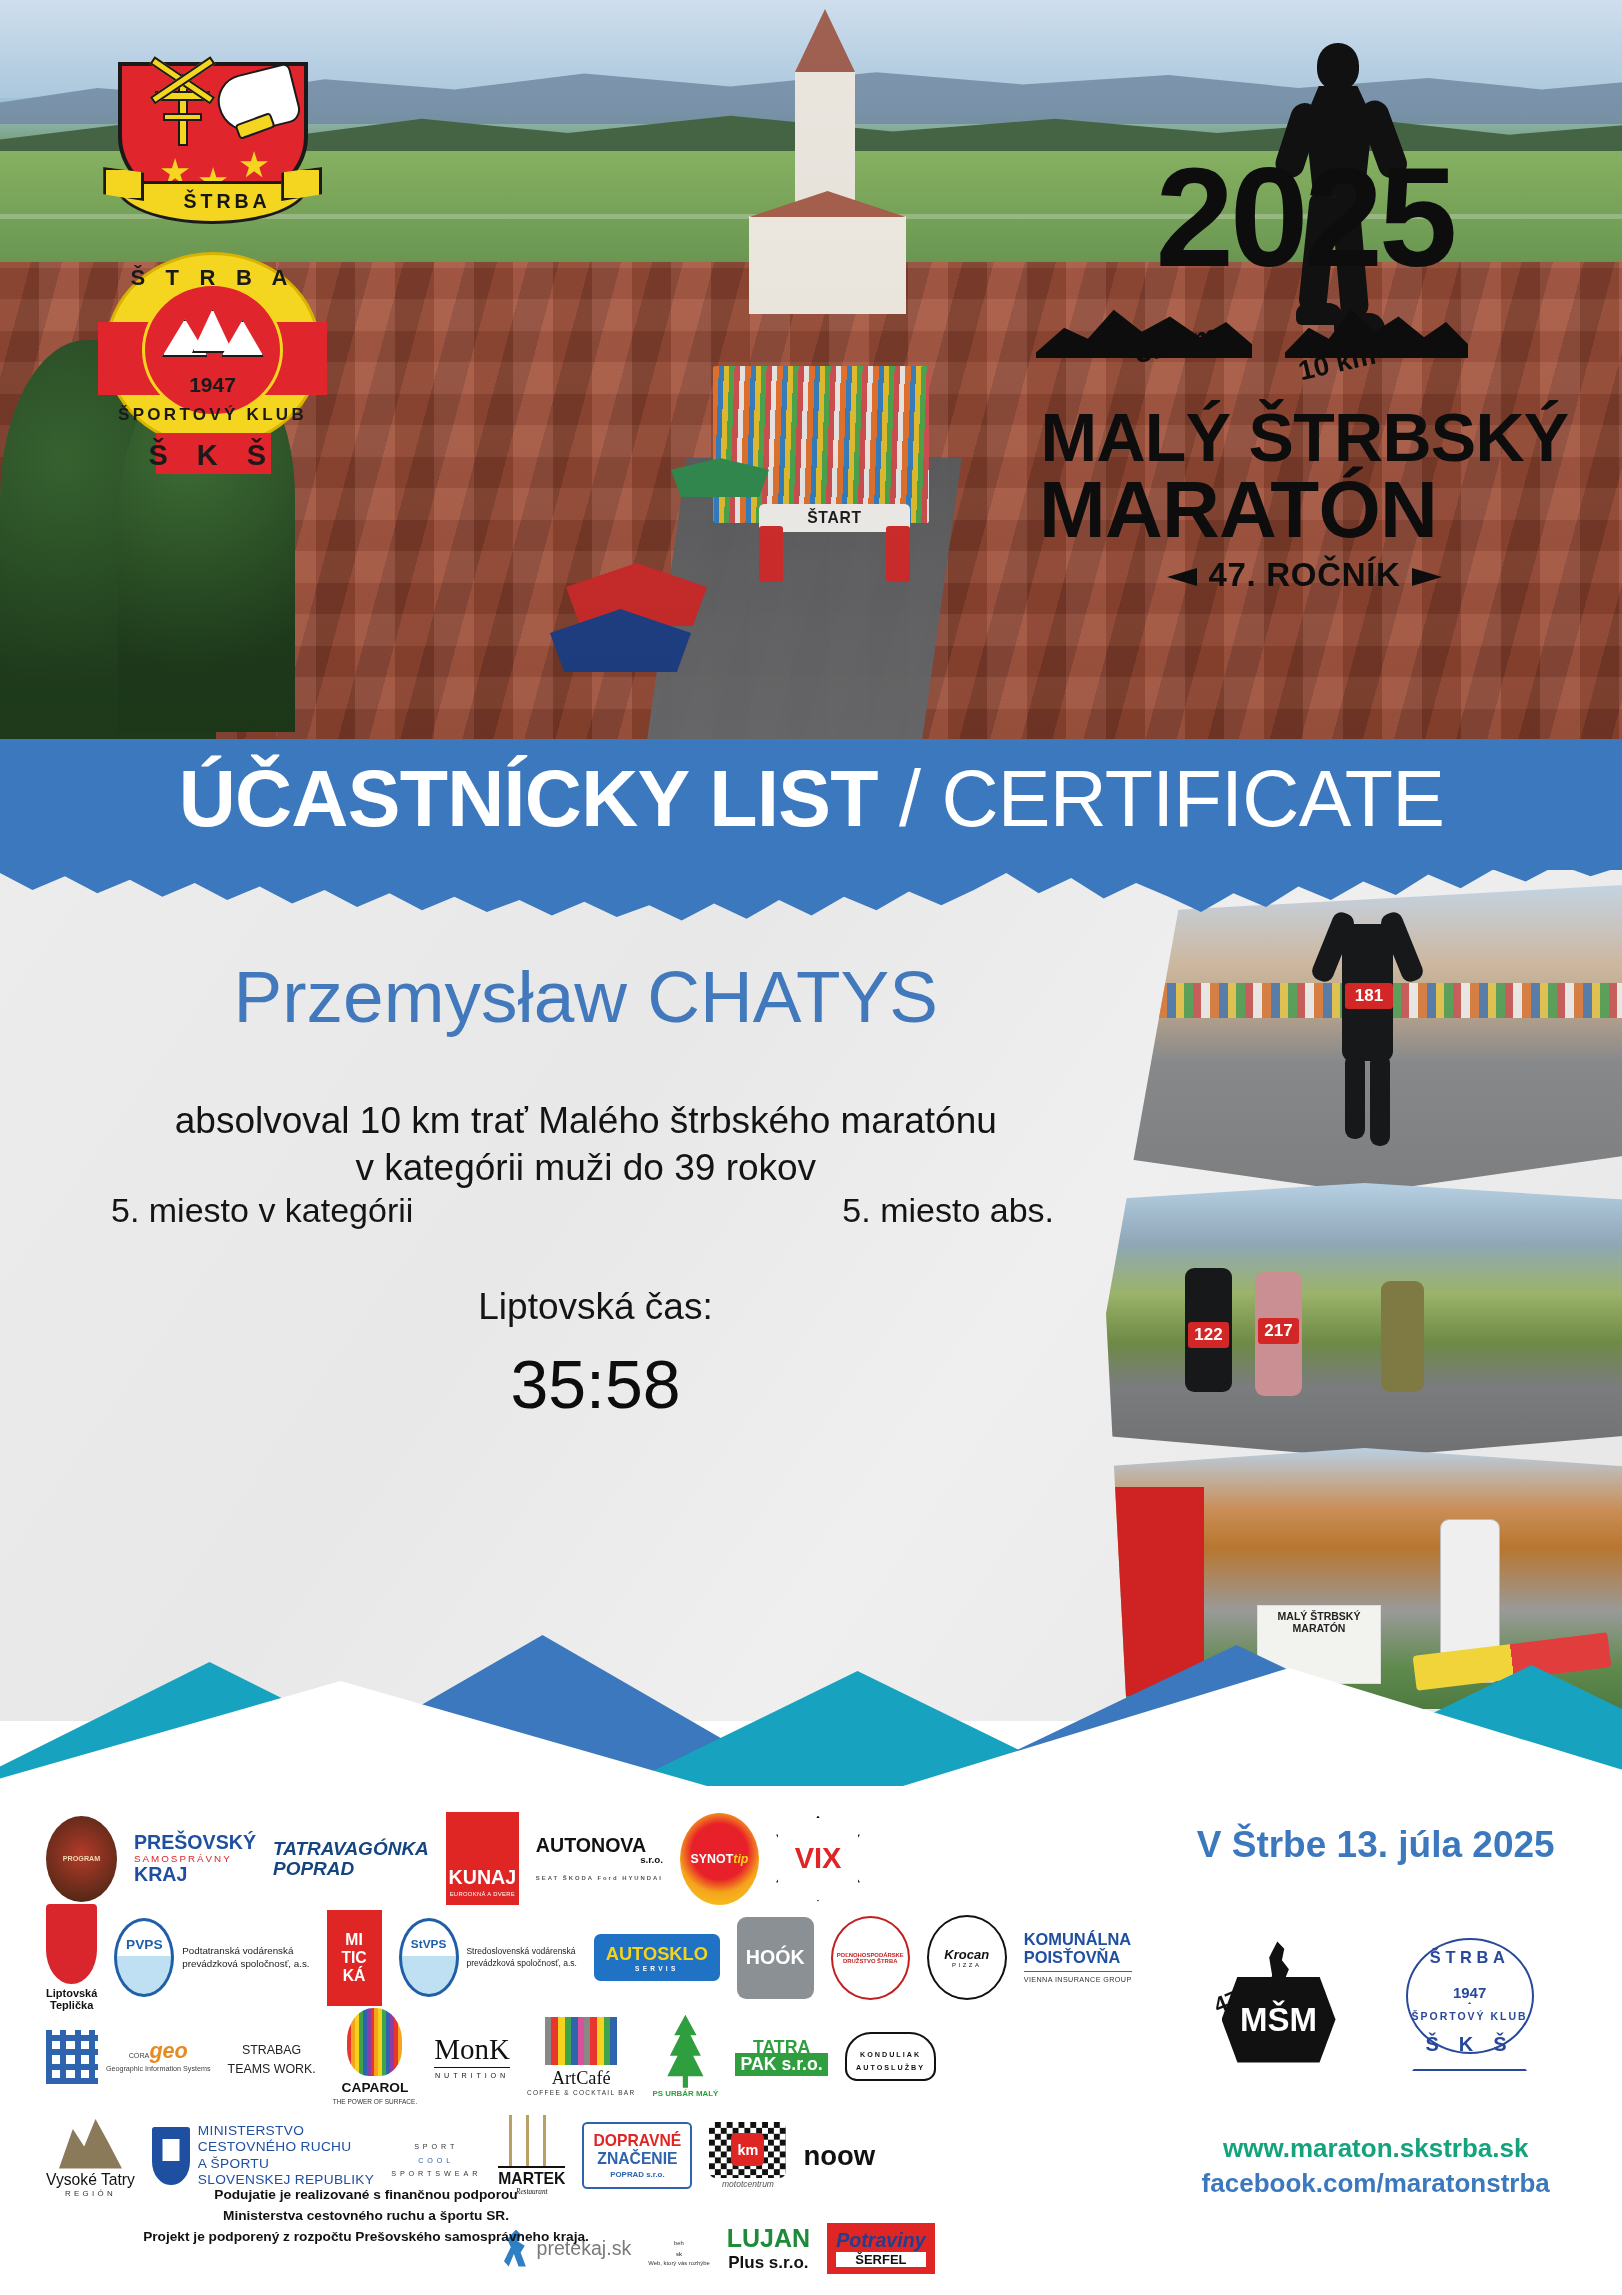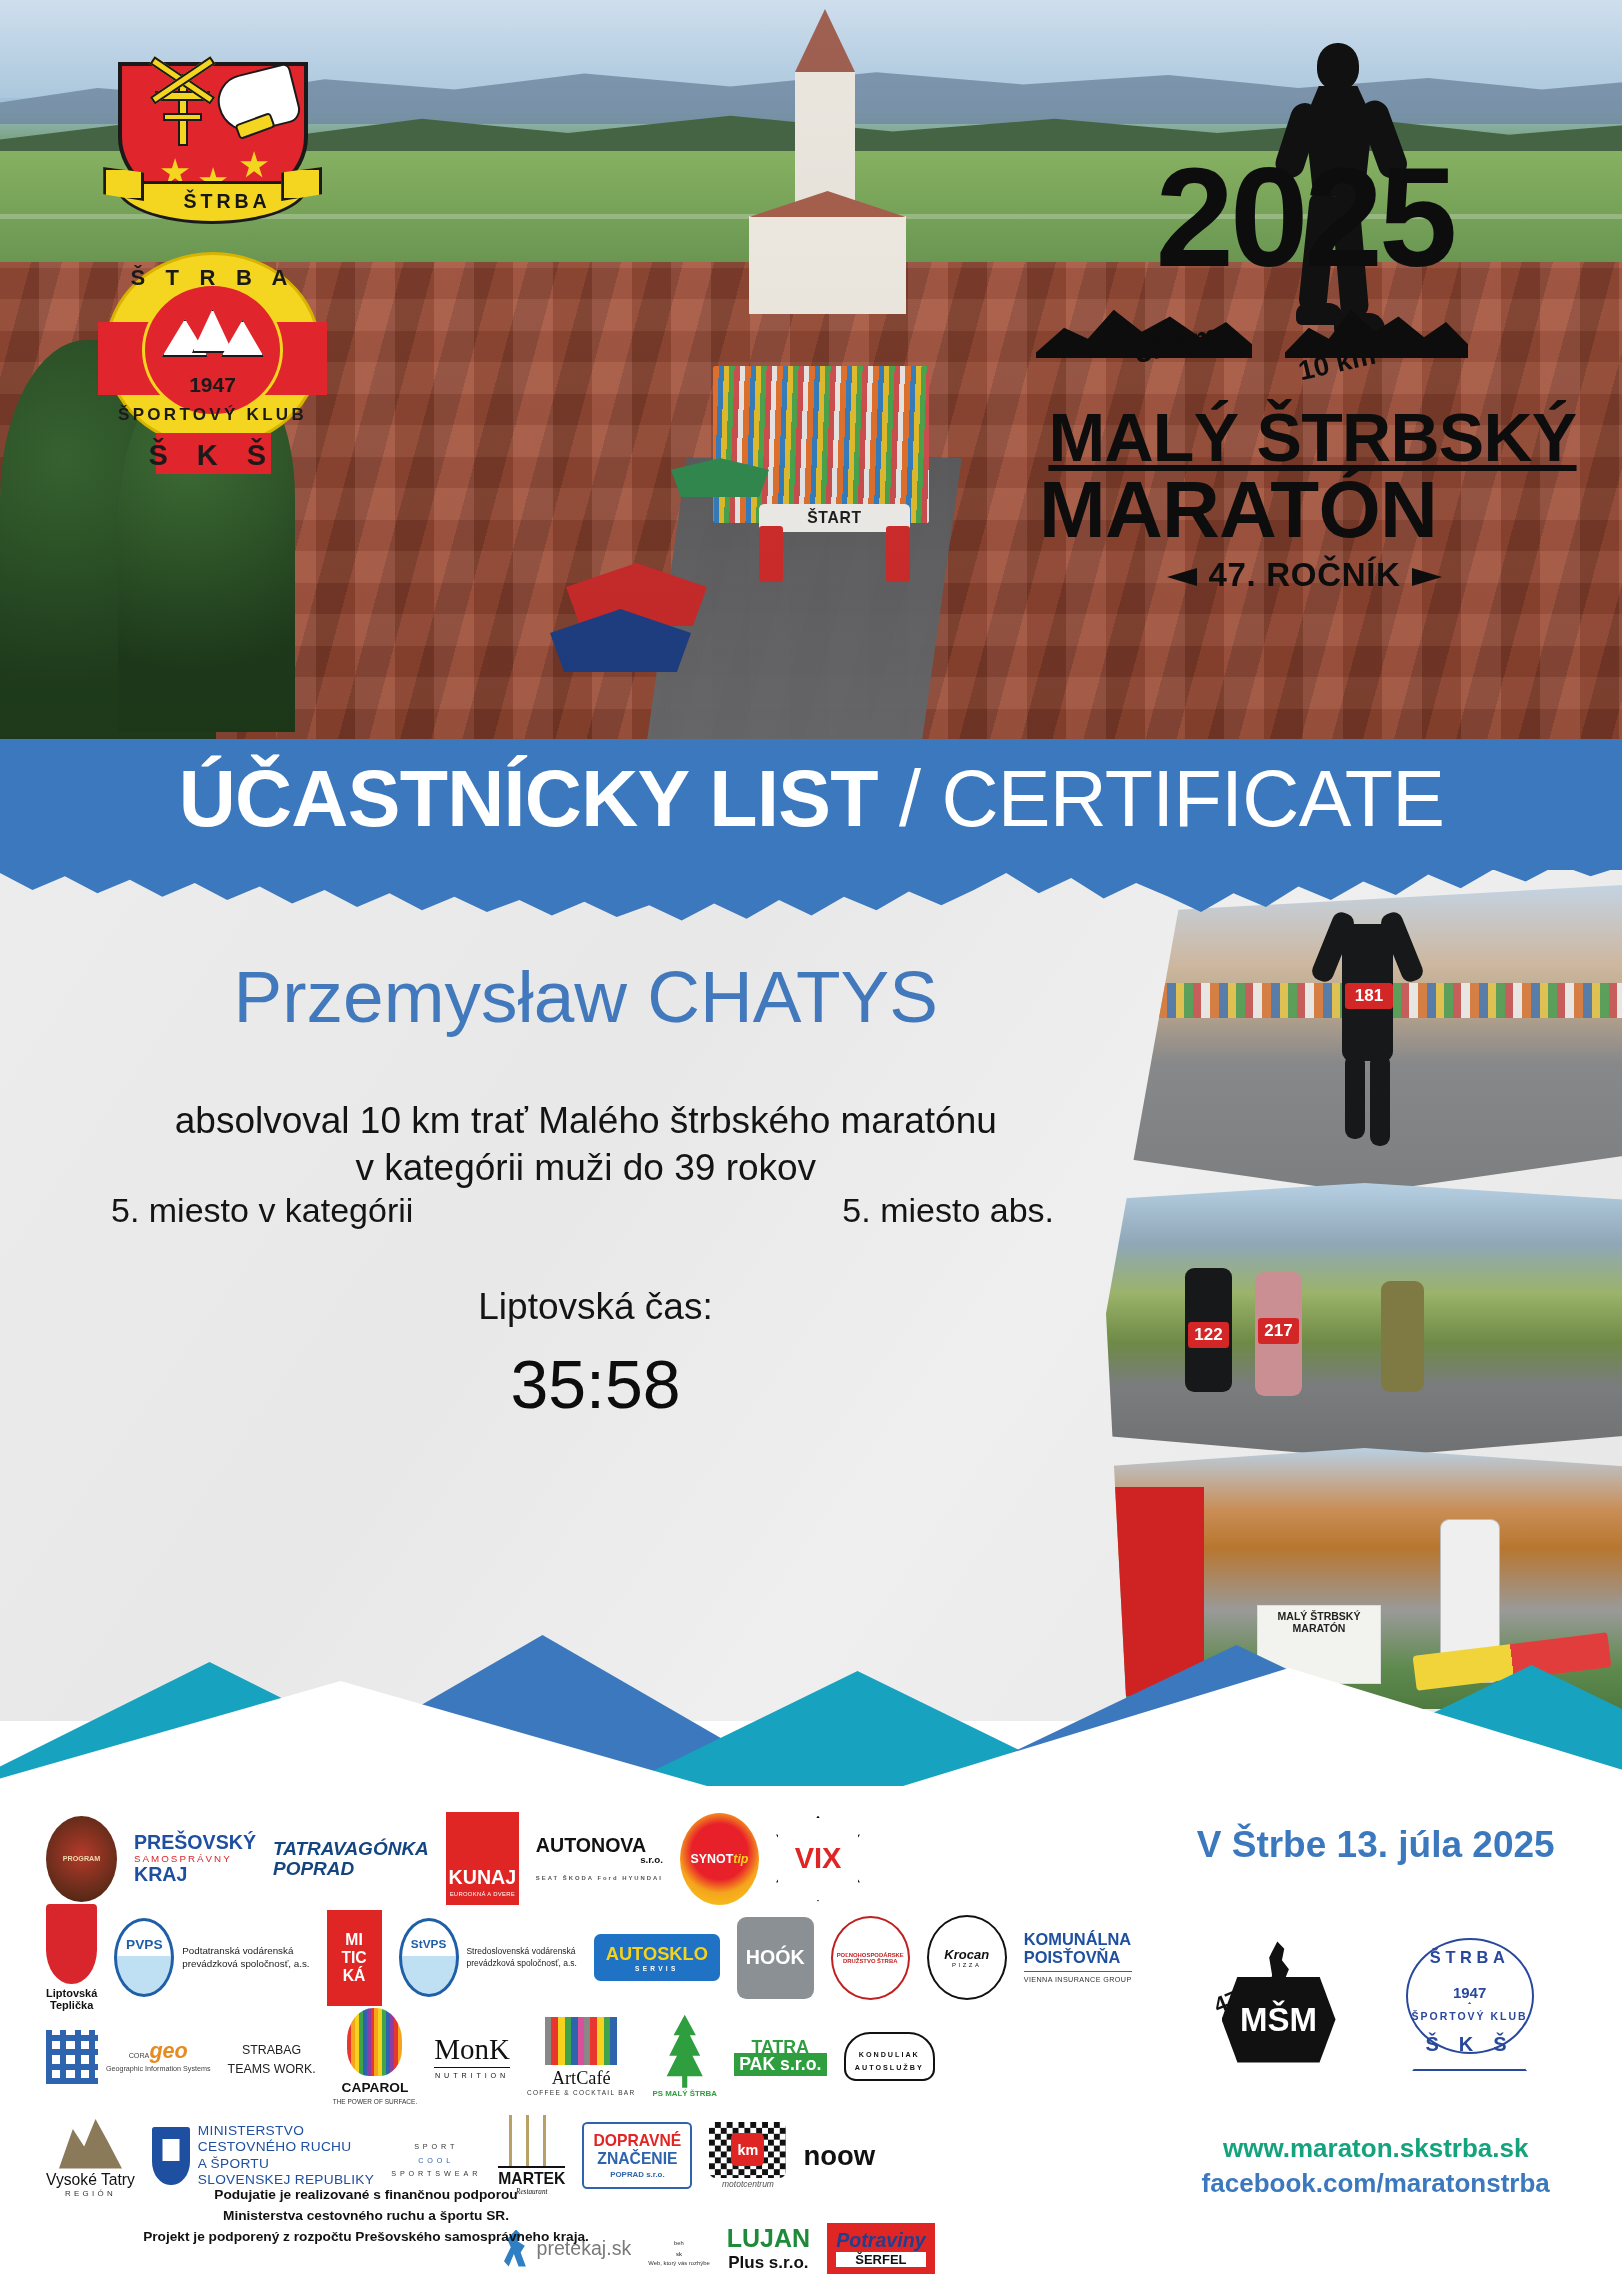--- a/index.html
+++ b/index.html
@@ -127,22 +127,22 @@
     font:900 141px "Liberation Sans",sans-serif; line-height:.9; letter-spacing:-3.9px; }
   .eventlogo .mt { position:absolute; top:250px; height:69px; }
   .eventlogo .mtL { left:13px; width:216px; }
   .eventlogo .mtR { left:262px; width:183px; }
   .eventlogo .mtshape { position:absolute; left:0; top:0; width:100%; height:100%;
     background:#0d0d0d; clip-path:polygon(0 92%,13% 56%,24% 72%,36% 30%,49% 62%,62% 40%,76% 70%,88% 48%,100% 80%,100% 100%,0 100%); }
   .eventlogo .kmL { position:absolute; left:111px; top:288px; font:900 30px "Liberation Sans",sans-serif;
     transform:rotate(-13deg); }
   .eventlogo .kmR { position:absolute; left:275px; top:308px; font:900 27.5px "Liberation Sans",sans-serif;
     transform:rotate(-13deg); }
-  .eventlogo .l1 { position:absolute; left:8px; top:359px; width:563px; text-align:center;
-    font:900 68px "Liberation Sans",sans-serif; letter-spacing:-0.7px;text-decoration:underline; }
+  .eventlogo .l1 { position:absolute; left:0; top:359px; width:563px; text-align:center;
+    font:900 68px "Liberation Sans",sans-serif; letter-spacing:-0.7px; }
   .eventlogo .l2 { position:absolute; left:16px; top:425px; width:563px; 
     font:900 80px "Liberation Sans",sans-serif; letter-spacing:-0.7px; }
   .eventlogo .l3 { position:absolute; left:0; top:517px; width:563px; text-align:center;
     font:900 33px "Liberation Sans",sans-serif; letter-spacing:0.7px; }
   .eventlogo .l3 .ar { display:inline-block; width:51px; height:0;
     border-top:9.2px solid transparent; border-bottom:9.2px solid transparent; vertical-align:middle; margin:0 11.8px; }
   .eventlogo .l3 .arL { border-right:30px solid #0d0d0d; }
   .eventlogo .l3 .arR { border-left:30px solid #0d0d0d; }
 
   
@@ -671,21 +671,21 @@
       <div class="sp">
         <div class="artcafe">
           <div class="bars"></div>
           <b>ArtCafé</b>
           <span>COFFEE &amp; COCKTAIL BAR</span>
         </div>
       </div>
       <div class="sp">
         <div class="urbar">
           <div class="tree"></div>
-          <span>PS MALÝ ŠTRBA</span>
+          <span>PS URBÁR MALÝ</span>
         </div>
       </div>
       <div class="sp">
         <div class="tatrapak">
           <span style="display:block">TATRA</span>
           <span class="pk">PAK s.r.o.</span>
         </div>
       </div>
       <div class="sp">
         <div class="konduliak">

